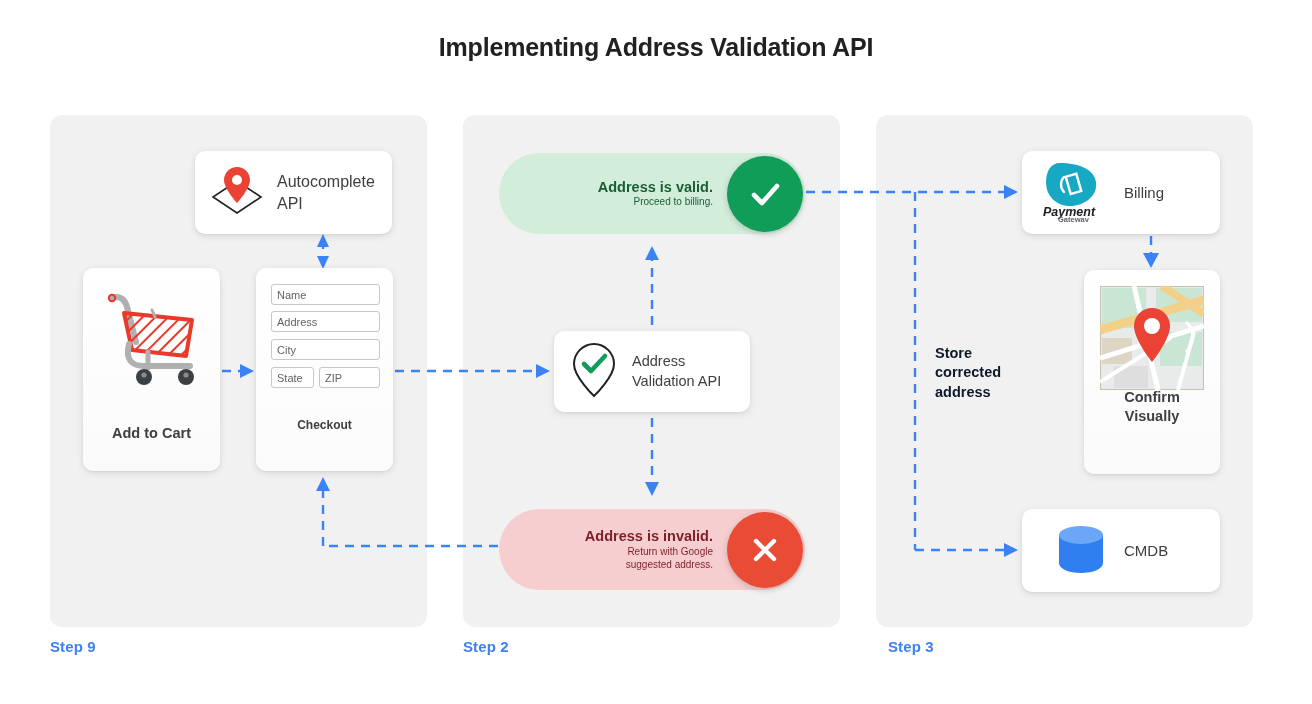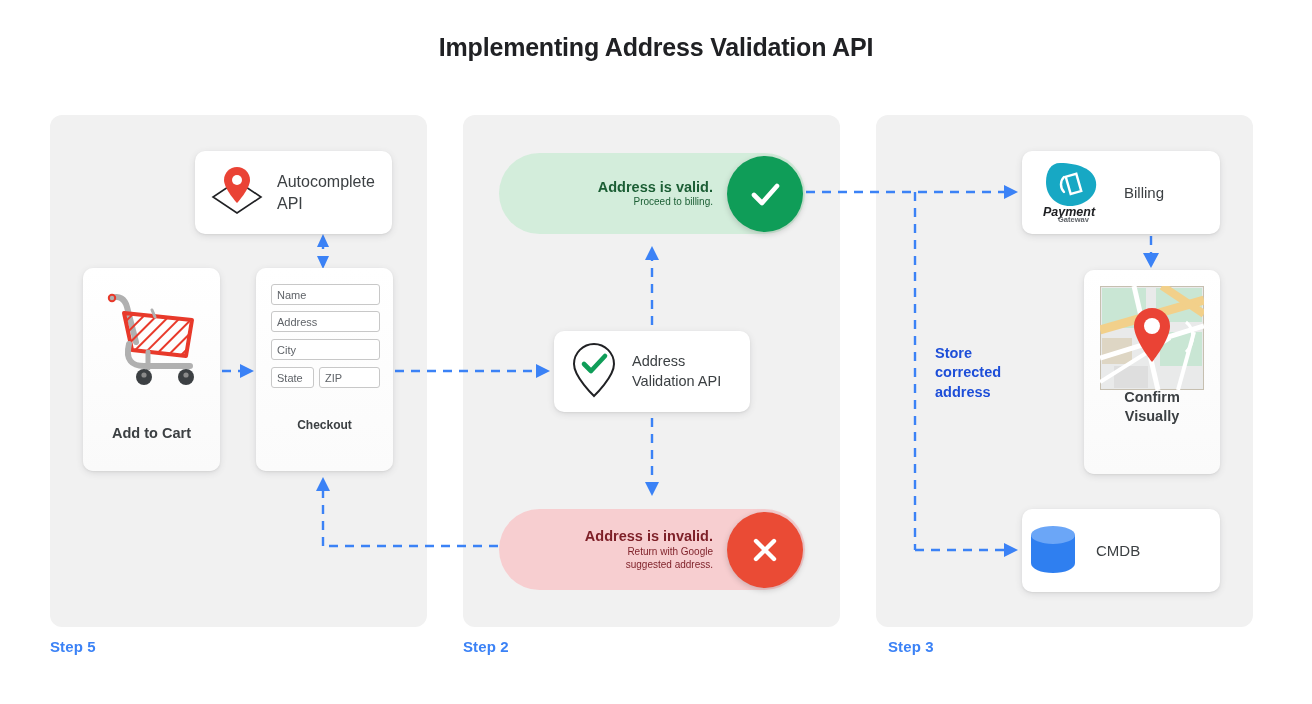--- a/index.html
+++ b/index.html
@@ -137,27 +137,27 @@
     background: linear-gradient(180deg,#ffffff 0%,#fafafa 100%);
   }
   #map-card .caption {
     position: absolute; top: 118px; left: 0; width: 100%;
     text-align: center; font-size: 14.5px; font-weight: bold;
     color: #3c4043; line-height: 1.3;
   }
 
   #cmdb-card {
     left: 1022px; top: 509px; width: 198px; height: 83px;
-    display: flex; align-items: center; padding-left: 6px; gap: 18px;
+    display: flex; align-items: center; padding-left: 34px; gap: 18px;
   }
   #cmdb-card .label { font-size: 15px; color: #3c4043; }
 
   .store-label {
     position: absolute; left: 935px; top: 344px;
-    font-size: 14.5px; font-weight: bold; color: #1d4ed8;
+    font-size: 14.5px; font-weight: bold; color: #0f172a;
     line-height: 1.33;
   }
 
   
   #connectors {
     position: absolute; left: 0; top: 0; width: 1312px; height: 704px;
     pointer-events: none;
   }
   .dash { stroke: #3b82f6; stroke-width: 2.4; fill: none; stroke-dasharray: 9 7; }
   .solidarrow { fill: #3b82f6; }
@@ -361,17 +361,17 @@
     </span>
     <span class="label">CMDB</span>
   </div>
 
   <div class="store-label">
     <span>Store</span><br>
     <span>corrected</span><br>
     <span>address</span>
   </div>
 
-  <div class="step-label" id="step1-label">Step 5</div>
+  <div class="step-label" id="step1-label">Step 9</div>
   <div class="step-label" id="step2-label">Step 2</div>
   <div class="step-label" id="step3-label">Step 3</div>
 
 </div>
 
 </body></html>

